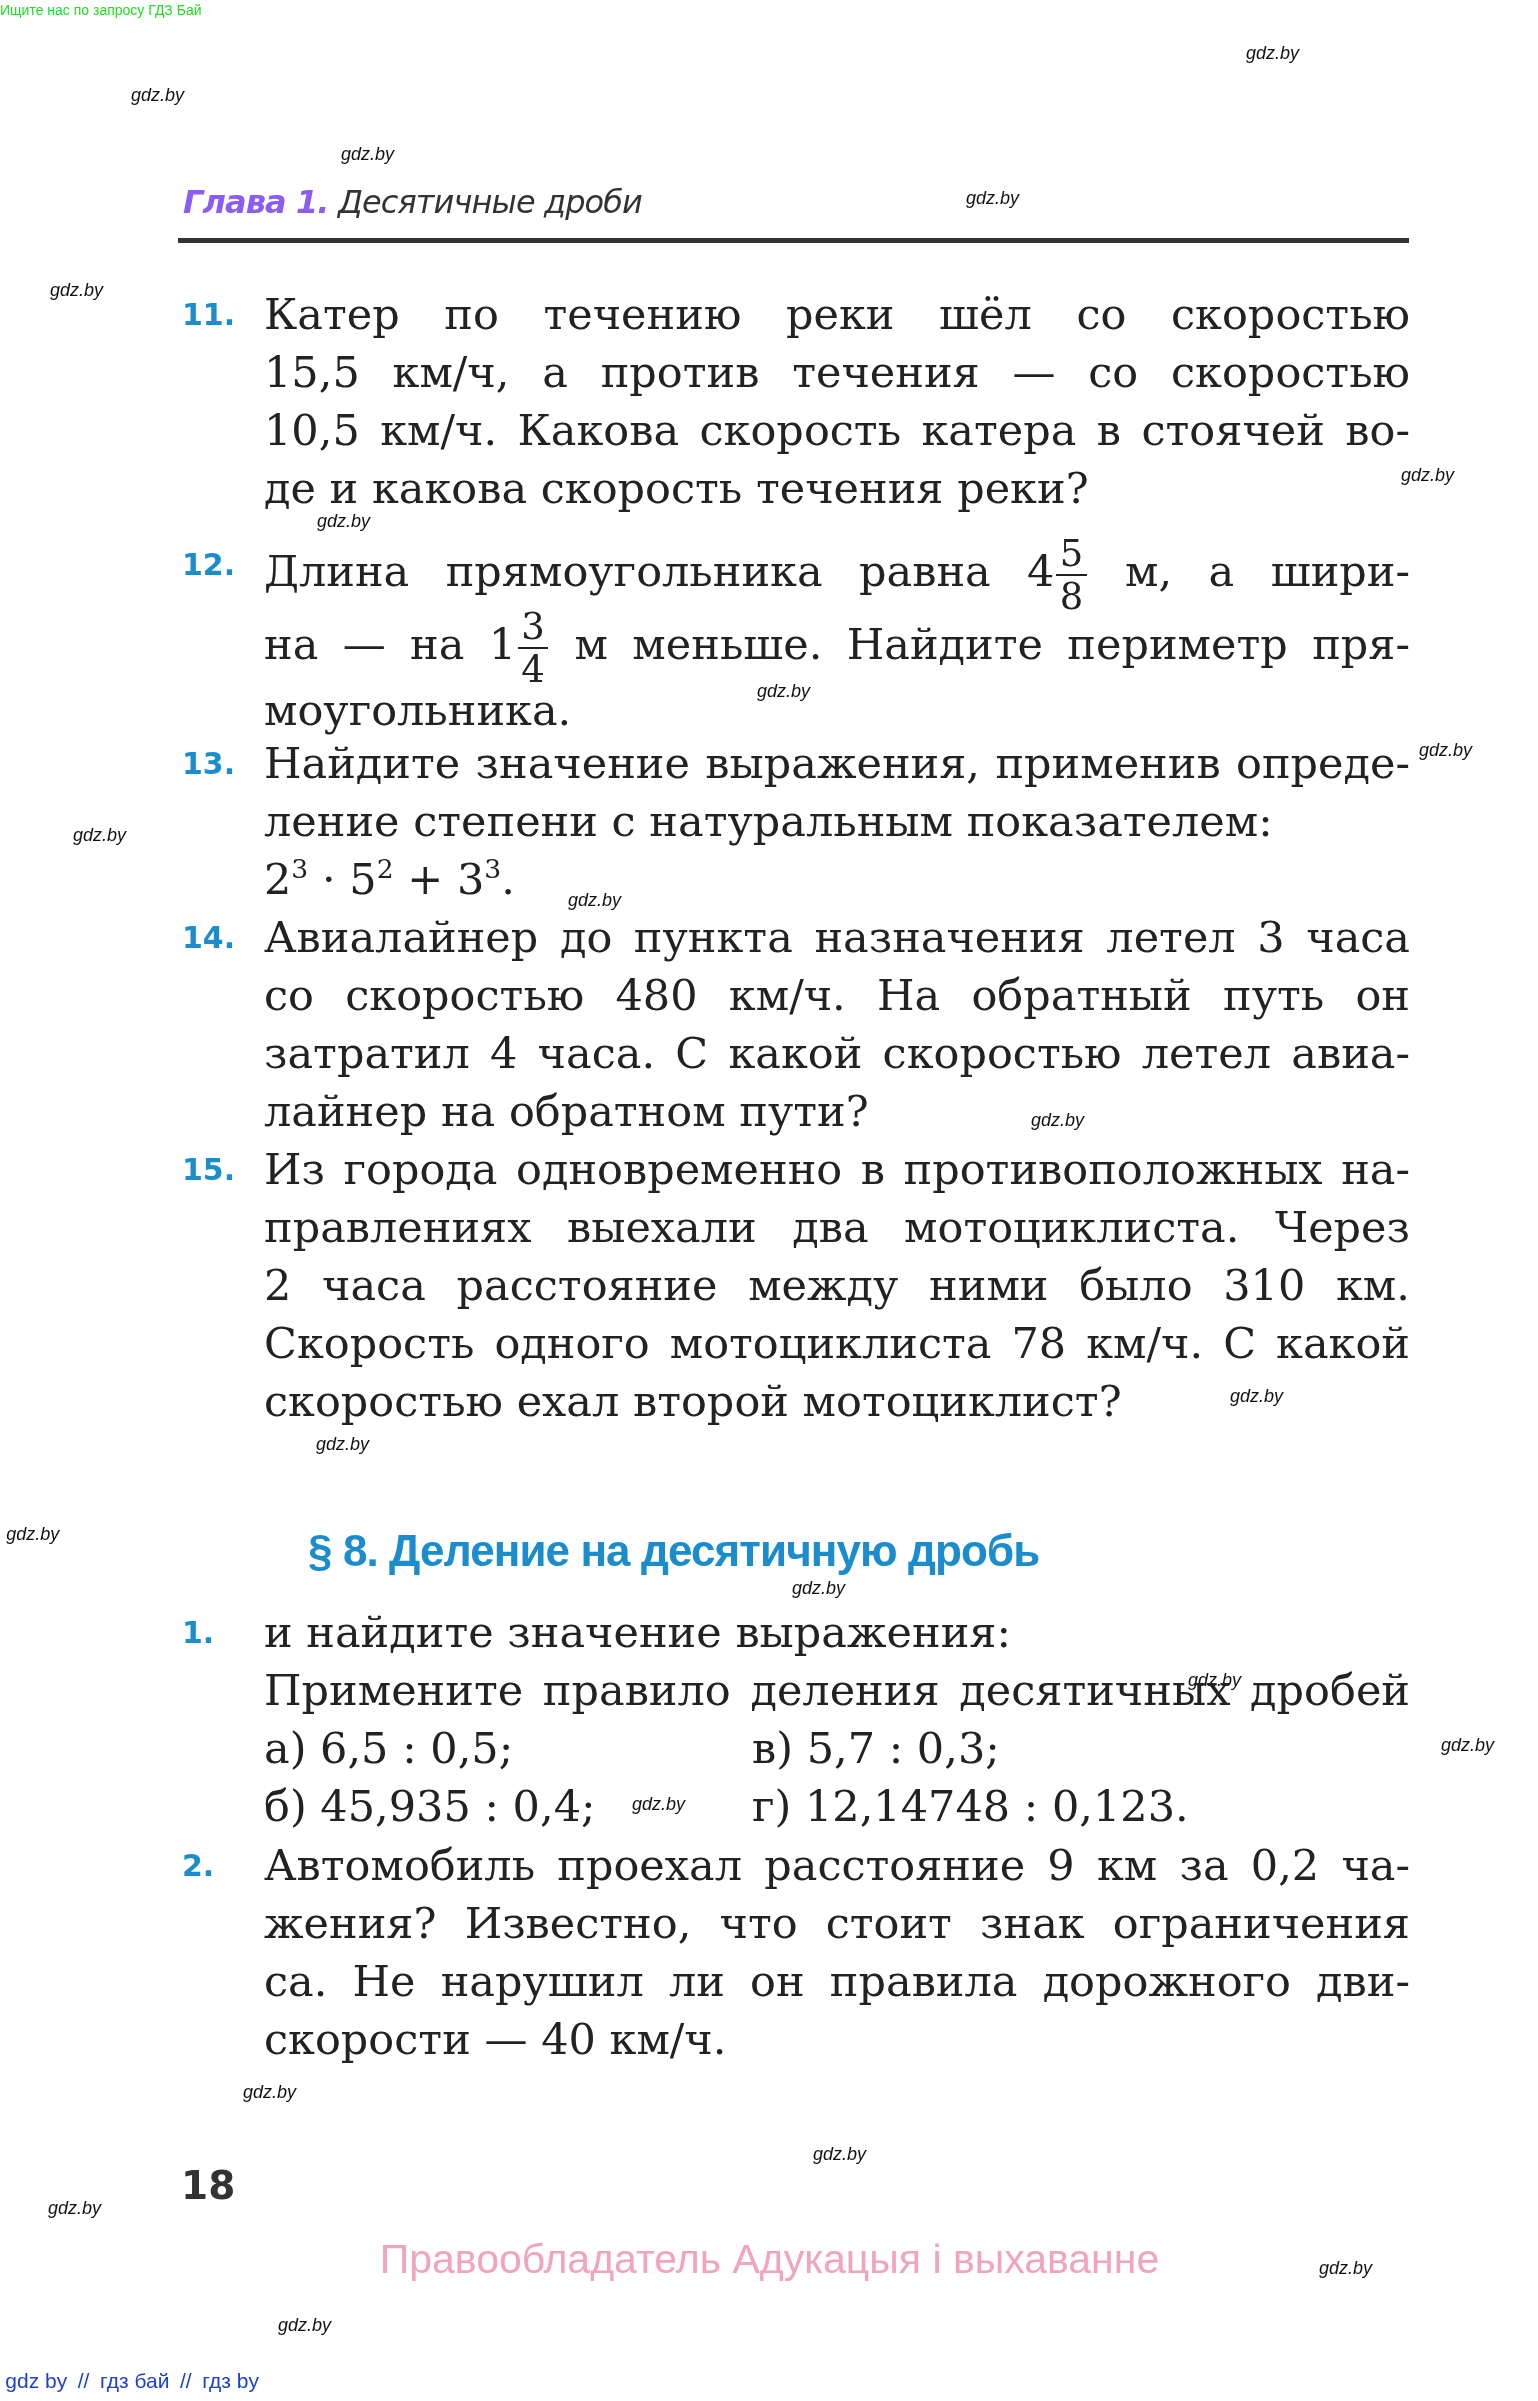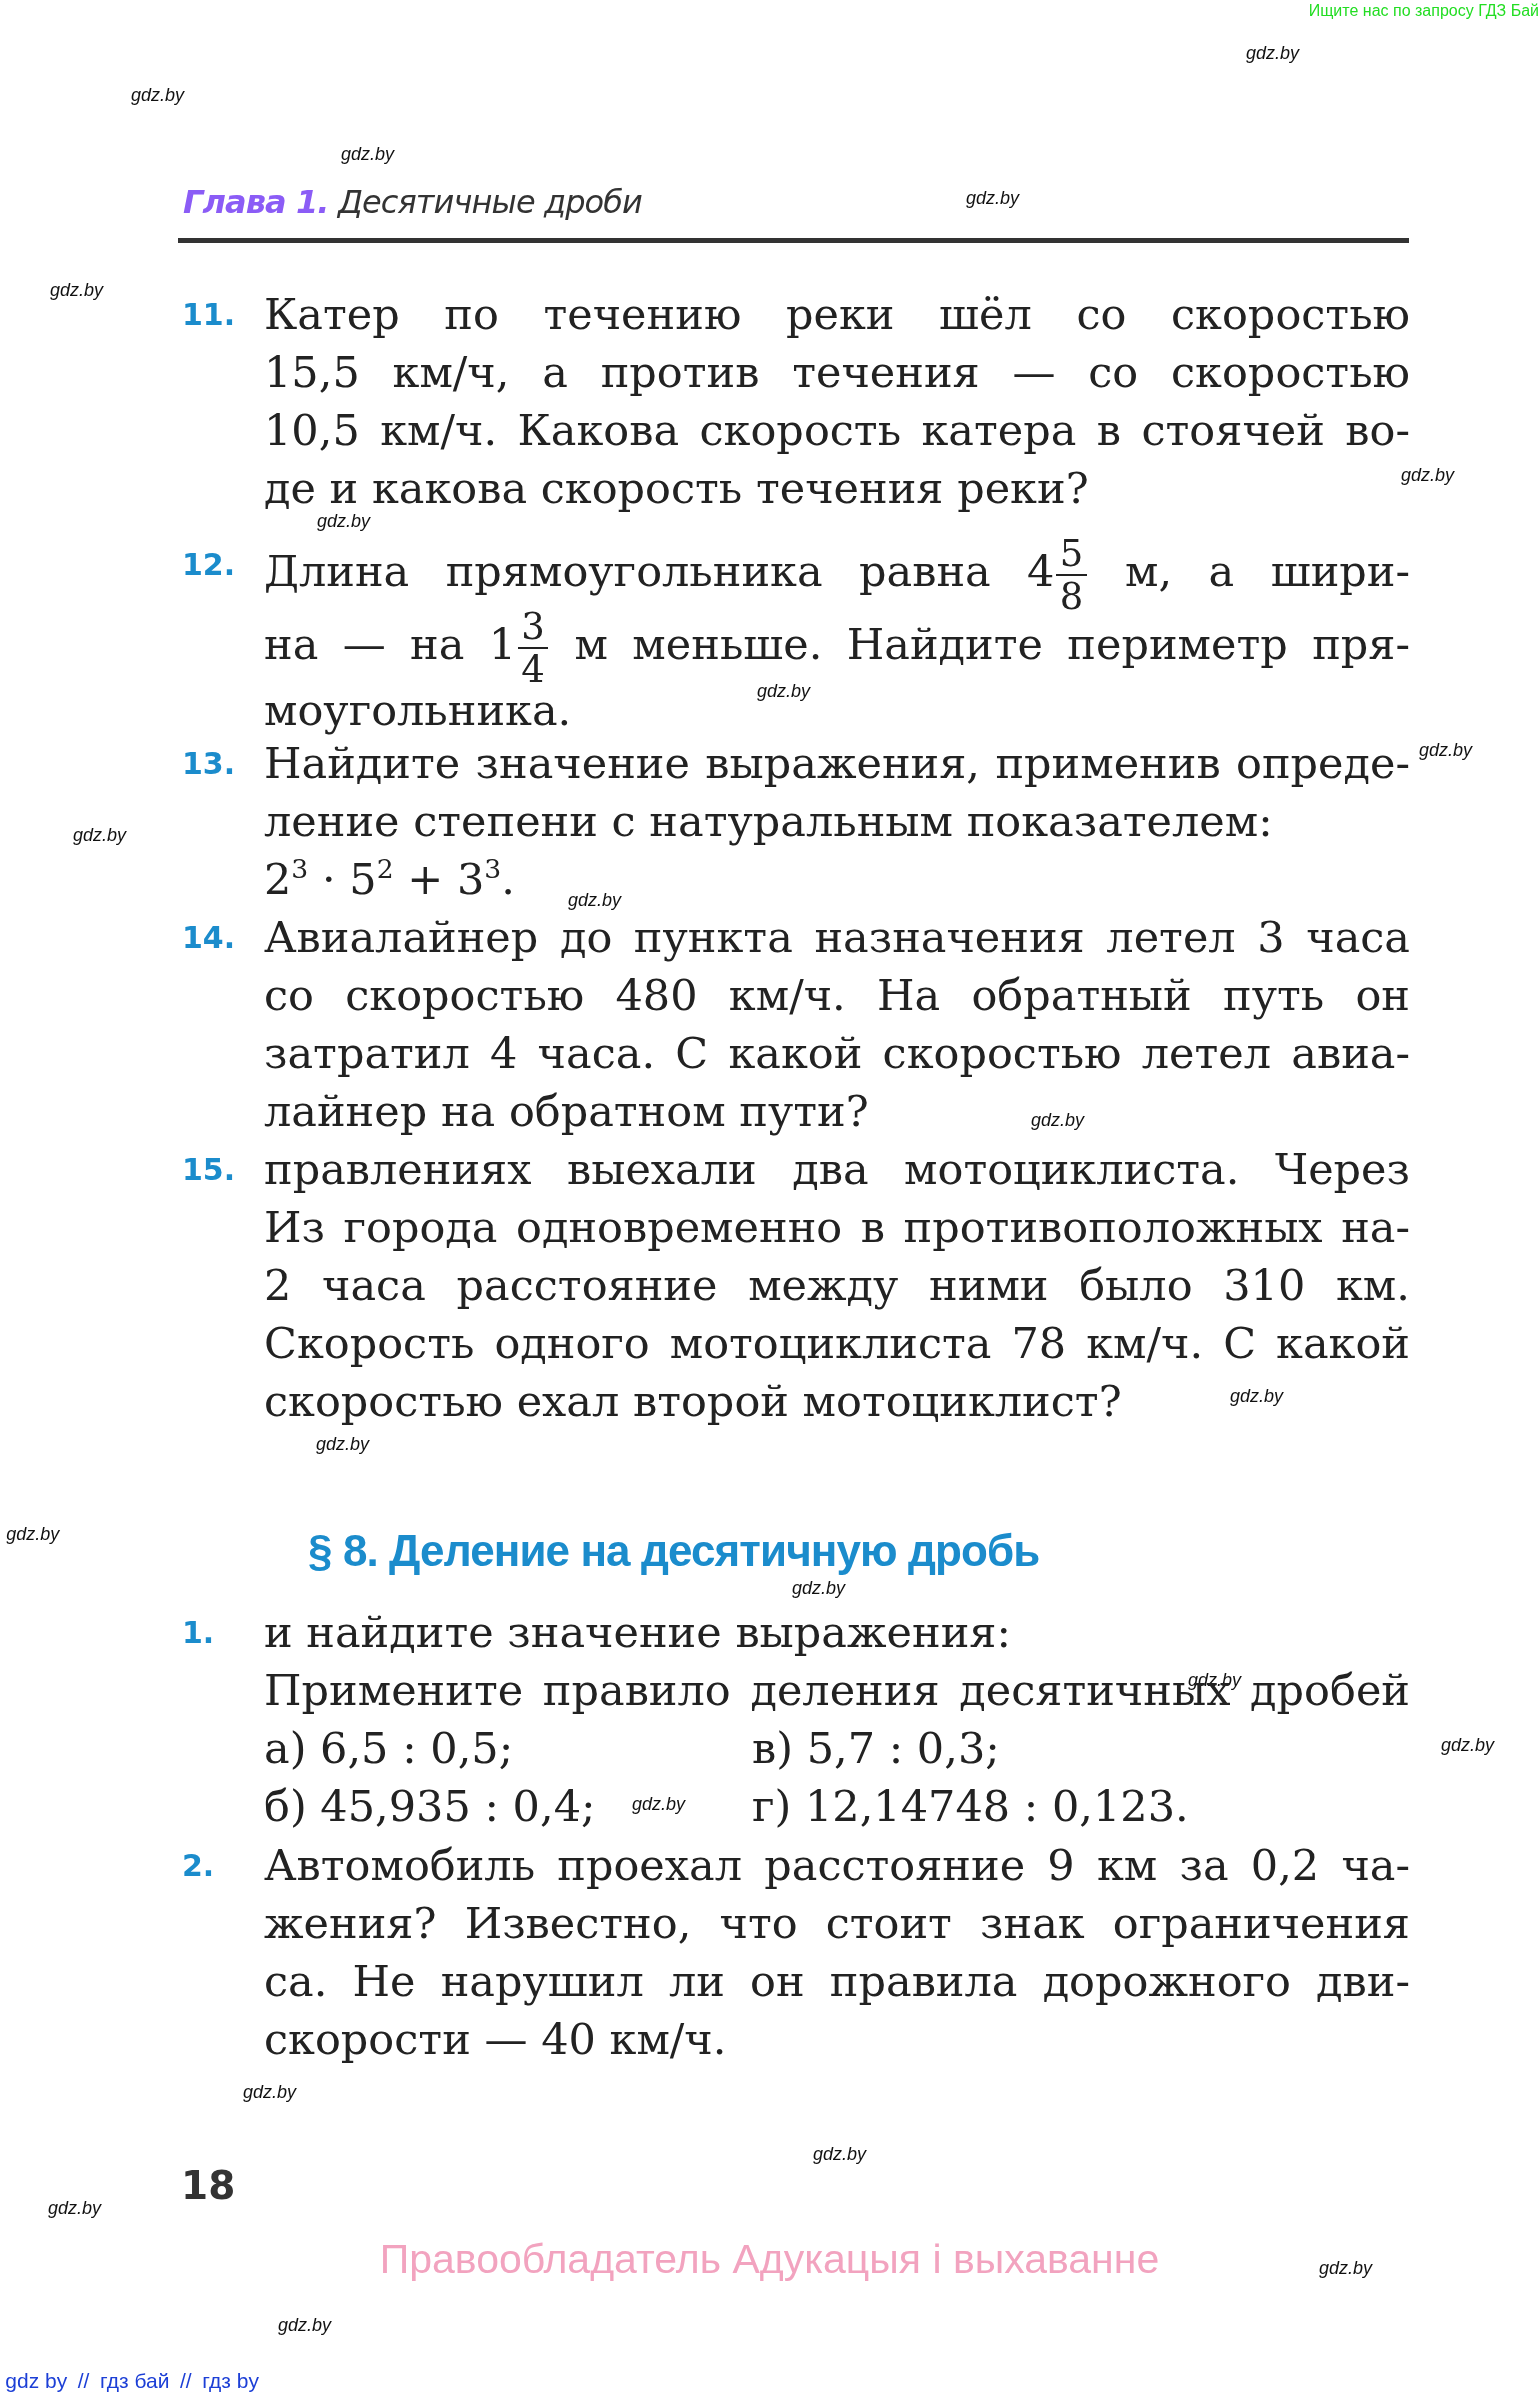--- a/index.html
+++ b/index.html
@@ -1,20 +1,20 @@
 <!DOCTYPE html>
 <html style="font-size:14px"><head>
 <meta charset="utf-8">
 <style>
   html, body { margin:0; padding:0; background:#ffffff; }
   body { width:1539px; height:2401px; position:relative; overflow:hidden; }
   .page { position:absolute; left:0; top:0; width:1539px; height:2401px; }
 
-  .top-banner { position:absolute; top:1.8px; left:0; width:1539px; text-align:right;
-    font-family:"Liberation Sans", sans-serif; font-size:16px; color:#22dd22; }
+  .top-banner { position:absolute; top:1.8px; left:0; width:1539px; text-align:left;
+    font-family:"Liberation Sans", sans-serif; font-size:14px; color:#22dd22; }
   .bottom-links { position:absolute; top:2369px; left:0; width:1539px; text-align:left;
     font-family:"Liberation Sans", sans-serif; font-size:21px; color:#1c3fd6; }
   .bottom-links span { margin:0 5.3px; }
 
   .wm { position:absolute; font-family:"Liberation Sans", sans-serif; font-size:18px; color:#111; white-space:nowrap;font-style:italic; }
 
   .chapter-header { position:absolute; left:183px; top:183px; font-family:"DejaVu Sans", sans-serif;
     font-style:italic; font-size:32px; color:#333; white-space:nowrap; letter-spacing:-0.9px; }
   .chapter-header .ch-num { color:#8b5cf6; font-weight:bold; }
   .header-rule { position:absolute; left:178px; top:238px; width:1231px; height:5.3px; background:#333; }
@@ -124,22 +124,22 @@
       <span class="line">Авиалайнер до пункта назначения летел 3 часа</span>
       <span class="line">со скоростью 480 км/ч. На обратный путь он</span>
       <span class="line">затратил 4 часа. С какой скоростью летел авиа-</span>
       <span class="line last">лайнер на обратном пути?</span>
     </div>
   </div>
 
   <div class="problem" style="top:1140px">
     <div class="pnum">15.</div>
     <div class="ptext">
+      <span class="line">Из города одновременно в противоположных на-</span>
       <span class="line">правлениях выехали два мотоциклиста. Через</span>
-      <span class="line">Из города одновременно в противоположных на-</span>
       <span class="line">2 часа расстояние между ними было 310 км.</span>
       <span class="line">Скорость одного мотоциклиста 78 км/ч. С какой</span>
       <span class="line last">скоростью ехал второй мотоциклист?</span>
     </div>
   </div>
 
   <div class="section-title">§ 8. Деление на десятичную дробь</div>
 
   <div class="problem" style="top:1603px">
     <div class="pnum">1.</div>

